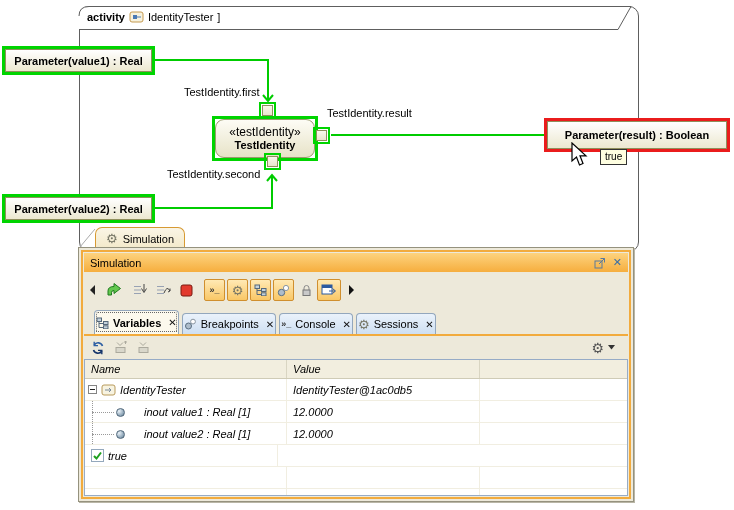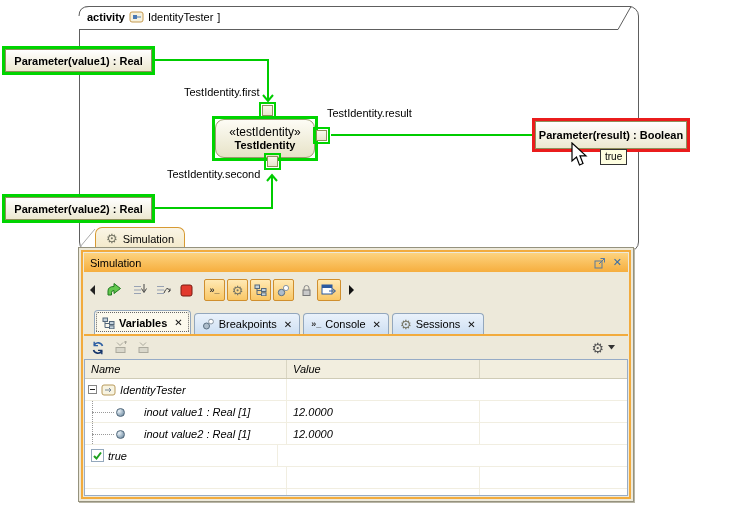--- a/index.html
+++ b/index.html
@@ -36,21 +36,21 @@
                display:flex;flex-direction:column;padding:1px;}
   #panel-titlebar{height:19px;flex:0 0 19px;background:linear-gradient(#fdd37f,#f6ae3e);
                   display:flex;align-items:center;padding:0 6px;}
   #panel-titlebar .win-btns{margin-left:auto;display:flex;align-items:center;gap:7px;}
   #panel-toolbar{height:36px;flex:0 0 36px;display:flex;align-items:center;padding:0 4px;background:#ede9da;}
   .tgl{width:21px;height:22px;box-sizing:border-box;background:linear-gradient(#ffe9b4,#f9c766);
        border:1px solid #d08f2e;border-radius:2px;display:flex;align-items:center;justify-content:center;}
   .flatbtn{display:flex;align-items:center;justify-content:center;}
   #tabstrip{height:26px;flex:0 0 26px;display:flex;align-items:flex-end;gap:3px;padding-left:10px;
             border-bottom:2px solid #f2ab3d;background:#ede9da;}
-  .tab{height:21px;box-sizing:border-box;display:flex;align-items:center;gap:4px;padding:0 7px;
+  .tab{height:21px;box-sizing:border-box;display:flex;align-items:center;gap:4px;padding:0 1px;
        border:1px solid #93a7bd;border-bottom:none;border-radius:4px 4px 0 0;}
   .tab.active{background:#fcf9ed;font-weight:bold;height:24px;outline:1px dotted #666;outline-offset:-3px;}
   .tab.inactive{background:linear-gradient(#eaf2fb,#cedff2);}
   .tab .x{font-weight:bold;font-size:10px;color:#111;margin-left:3px;}
   #minibar{height:23px;flex:0 0 23px;display:flex;align-items:center;gap:9px;padding:0 7px;background:#ede9da;}
   #vtable{flex:1;background:#fff;border:1px solid #96abc6;display:flex;flex-direction:column;overflow:hidden;font-style:italic;}
   #thead{display:flex;height:19px;flex:0 0 19px;background:#f2eedf;border-bottom:1px solid #cfcbb6;box-sizing:border-box;}
   .th{box-sizing:border-box;border-right:1px solid #d9d5c2;padding:3px 0 0 6px;}
   .c-name{width:202px;flex:0 0 202px;}
   .c-value{width:193px;flex:0 0 193px;}
@@ -108,21 +108,21 @@
   <div class="node hl-green" style="left:2px;top:46px;width:153px;height:29px;">
     <div class="param-inner">
       <span>Parameter(value1) : Real</span>
     </div>
   </div>
   <div class="node hl-green" style="left:2px;top:194px;width:153px;height:29px;">
     <div class="param-inner">
       <span>Parameter(value2) : Real</span>
     </div>
   </div>
-  <div class="node hl-red" style="left:532px;top:118px;width:158px;height:34px;">
+  <div class="node hl-red" style="left:544px;top:118px;width:186px;height:34px;">
     <div class="param-inner">
       <span>Parameter(result) : Boolean</span>
     </div>
   </div>
 
   <div id="action-node" class="node hl-green" style="left:212px;top:116px;width:106px;height:45px;">
     <div class="action-inner">
       <span style="font-size:12px;">«testIdentity»</span>
       <span class="bold">TestIdentity</span>
     </div>
@@ -302,20 +302,23 @@
           <div class="cell c-name">
             <span class="expander">
                 <span class="minus"></span>
               </span>
             <svg width="15" height="12" style="margin-left:4px;">
               <rect x="1" y="1" width="13" height="10" rx="2" fill="#f7f3e1" stroke="#b89a5a"></rect>
               <path d="M4,6 H10 M10,6 L8,4 M10,6 L8,8" fill="none" stroke="#7a8a9a"></path>
             </svg>
             <span style="margin-left:4px;white-space:nowrap;">IdentityTester</span>
           </div>
+          <div class="cell c-value val">
+              <span>IdentityTester@1ac0db5</span>
+            </div>
           <div class="cell c-rest"></div>
         </div>
 
         <div class="row">
           <div class="cell c-name">
             <span class="vline"></span>
               <span class="hline"></span>
             <span class="ball"></span>
             <span class="tree-lbl">inout value1 : Real [1]</span>
           </div>

